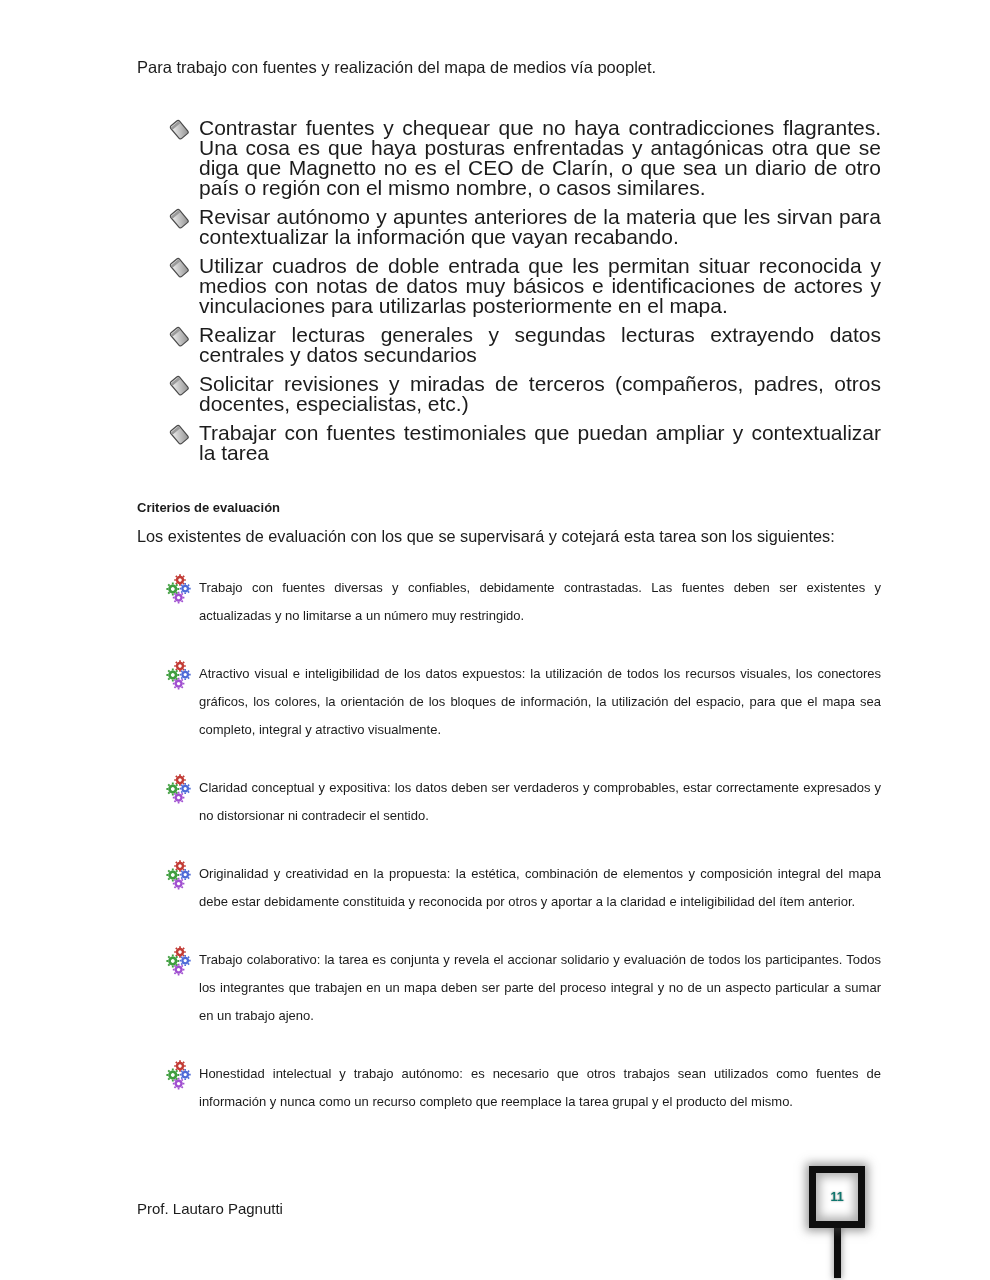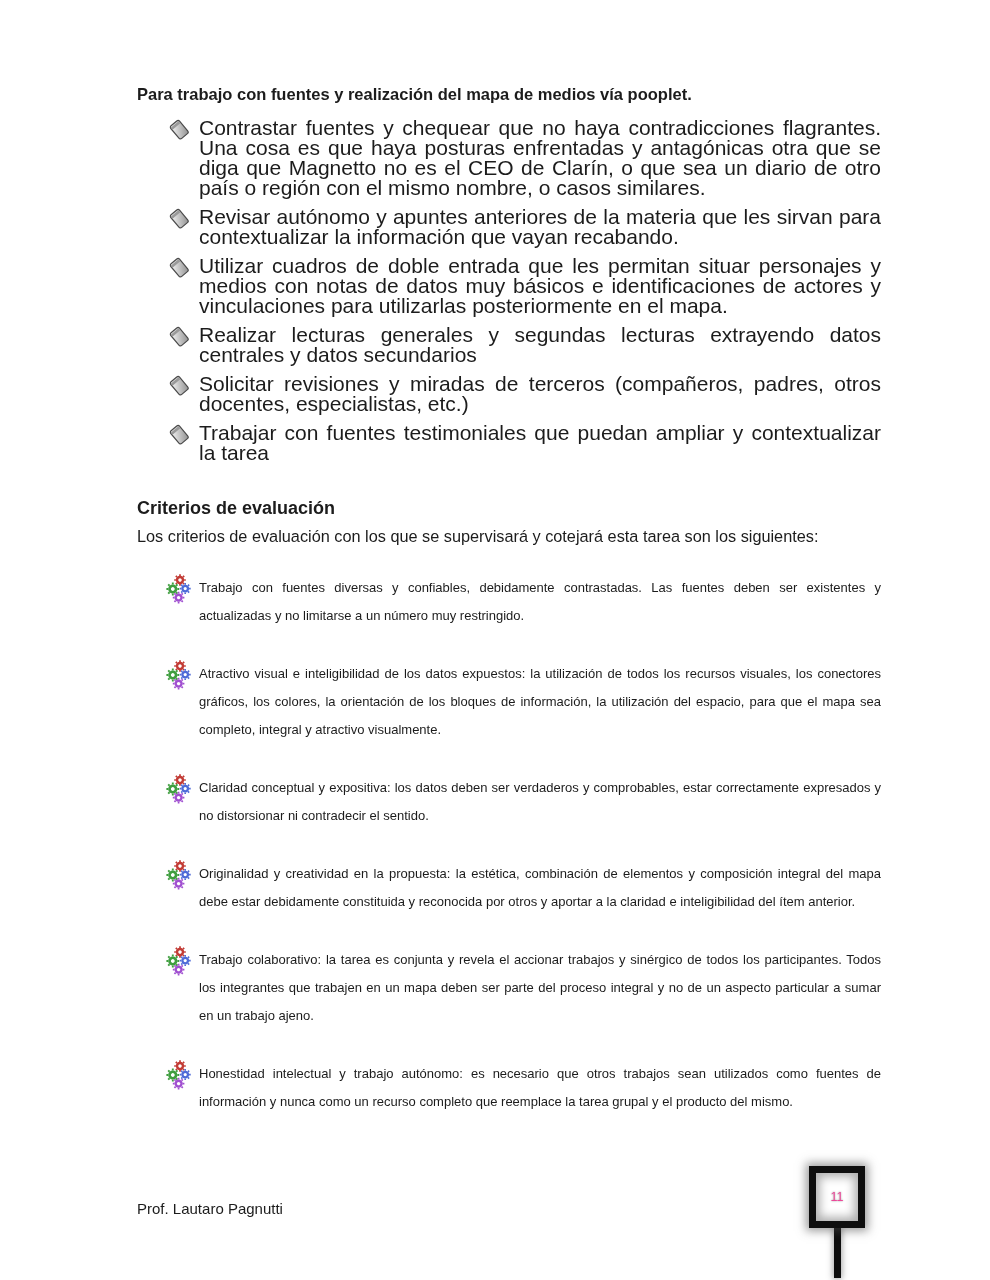--- a/index.html
+++ b/index.html
@@ -8,33 +8,33 @@
     width:990px; height:1280px;
     font-family:"Liberation Sans", sans-serif;
     color:#1c1c1c;
     position:relative;
     overflow:hidden;
   }
   .page { position:relative; width:990px; height:1280px; background:#fff; }
 
   .doc-title {
     position:absolute; left:137px; top:55px; width:744px;
-    font-size:16.5px; font-weight:bold; line-height:24px;margin-top:27px;
+    font-size:16.5px; font-weight:normal; line-height:24px;
   }
 
   .note-list { position:absolute; left:137px; top:118px; width:744px; }
   .note-item {
     position:relative; padding-left:62px; margin-bottom:9px;
     font-size:21px; line-height:20px; text-align:justify;
   }
   .note-item .ic { position:absolute; left:31px; top:1px; }
 
   .crit-heading {
     position:absolute; left:137px; top:496px; width:744px;
-    font-size:18px; font-weight:bold; line-height:24px;
+    font-size:13px; font-weight:bold; line-height:24px;
   }
   .crit-intro {
     position:absolute; left:137px; top:524px; width:744px;
     font-size:16.3px; line-height:24px;
   }
   .crit-list { position:absolute; left:137px; top:574px; width:744px; }
   .crit-item {
     position:relative; padding-left:62px; margin-bottom:30px;
     font-size:13px; line-height:28px; text-align:justify;
   }
@@ -51,21 +51,21 @@
     width:56px; height:62px; margin:0 auto;
     border:7px solid #0e0e0e; background:#fff;
     box-shadow:0 0 9px 3px rgba(75,75,75,.55);
     position:relative; display:flex; align-items:center; justify-content:center;
   }
   .sign-board::before {
     content:""; position:absolute; left:0; top:0; right:0; bottom:0;
     box-shadow:inset 0 0 10px 4px #b0b0b0;
   }
   .sign-number {
-    position:relative; font-weight:normal; font-size:12.5px; color:#ec4899;
+    position:relative; font-weight:bold; font-size:12.5px; color:#0f766e;
     text-shadow:0 0 2px rgba(0,0,0,.45);
   }
   .sign-post {
     width:7px; height:50px; margin:0 auto; background:#0e0e0e;
     box-shadow:0 0 6px 1px rgba(75,75,75,.5);
   }
 
   .svgdefs { position:absolute; width:0; height:0; overflow:hidden; }
 </style>
 </head>
@@ -110,21 +110,21 @@
     <div class="note-item">
       <svg class="ic" width="22" height="22" viewBox="0 0 22 22">
           <use href="#noteShape"></use>
         </svg>
       <div>Revisar autónomo y apuntes anteriores de la materia que les sirvan para contextualizar la información que vayan recabando.</div>
     </div>
     <div class="note-item">
       <svg class="ic" width="22" height="22" viewBox="0 0 22 22">
           <use href="#noteShape"></use>
         </svg>
-      <div>Utilizar cuadros de doble entrada que les permitan situar personajes y medios con notas de datos muy básicos e identificaciones de actores y vinculaciones para utilizarlas posteriormente en el mapa.</div>
+      <div>Utilizar cuadros de doble entrada que les permitan situar reconocida y medios con notas de datos muy básicos e identificaciones de actores y vinculaciones para utilizarlas posteriormente en el mapa.</div>
     </div>
     <div class="note-item">
       <svg class="ic" width="22" height="22" viewBox="0 0 22 22">
           <use href="#noteShape"></use>
         </svg>
       <div>Realizar lecturas generales y segundas lecturas extrayendo datos centrales y datos secundarios</div>
     </div>
     <div class="note-item">
       <svg class="ic" width="22" height="22" viewBox="0 0 22 22">
           <use href="#noteShape"></use>
@@ -133,21 +133,21 @@
     </div>
     <div class="note-item">
       <svg class="ic" width="22" height="22" viewBox="0 0 22 22">
           <use href="#noteShape"></use>
         </svg>
       <div>Trabajar con fuentes testimoniales que puedan ampliar y contextualizar la tarea</div>
     </div>
   </div>
 
   <div class="crit-heading">Criterios de evaluación</div>
-  <div class="crit-intro">Los criterios de evaluación con los que se supervisará y cotejará esta tarea son los siguientes:</div>
+  <div class="crit-intro">Los existentes de evaluación con los que se supervisará y cotejará esta tarea son los siguientes:</div>
 
   <div class="crit-list">
     <div class="crit-item">
       <svg class="ic" width="27" height="32" viewBox="0 0 27 32">
           <use href="#gearCluster"></use>
         </svg>
       <div>Trabajo con fuentes diversas y confiables, debidamente contrastadas. Las fuentes deben ser existentes y actualizadas y no limitarse a un número muy restringido.</div>
     </div>
     <div class="crit-item">
       <svg class="ic" width="27" height="32" viewBox="0 0 27 32">
@@ -164,21 +164,21 @@
     <div class="crit-item">
       <svg class="ic" width="27" height="32" viewBox="0 0 27 32">
           <use href="#gearCluster"></use>
         </svg>
       <div>Originalidad y creatividad en la propuesta: la estética, combinación de elementos y composición integral del mapa debe estar debidamente constituida y reconocida por otros y aportar a la claridad e inteligibilidad del ítem anterior.</div>
     </div>
     <div class="crit-item">
       <svg class="ic" width="27" height="32" viewBox="0 0 27 32">
           <use href="#gearCluster"></use>
         </svg>
-      <div>Trabajo colaborativo: la tarea es conjunta y revela el accionar trabajos y sinérgico de todos los participantes. Todos los integrantes que trabajen en un mapa deben ser parte del proceso integral y no de un aspecto particular a sumar en un trabajo ajeno.</div>
+      <div>Trabajo colaborativo: la tarea es conjunta y revela el accionar solidario y evaluación de todos los participantes. Todos los integrantes que trabajen en un mapa deben ser parte del proceso integral y no de un aspecto particular a sumar en un trabajo ajeno.</div>
     </div>
     <div class="crit-item">
       <svg class="ic" width="27" height="32" viewBox="0 0 27 32">
           <use href="#gearCluster"></use>
         </svg>
       <div>Honestidad intelectual y trabajo autónomo: es necesario que otros trabajos sean utilizados como fuentes de información y nunca como un recurso completo que reemplace la tarea grupal y el producto del mismo.</div>
     </div>
   </div>
 
   <div class="doc-footer">Prof. Lautaro Pagnutti</div>

